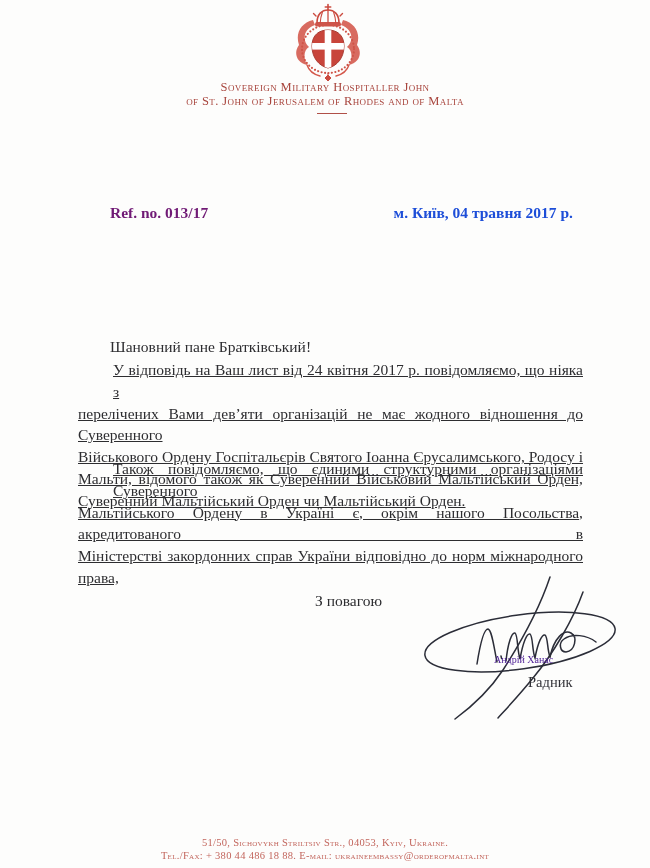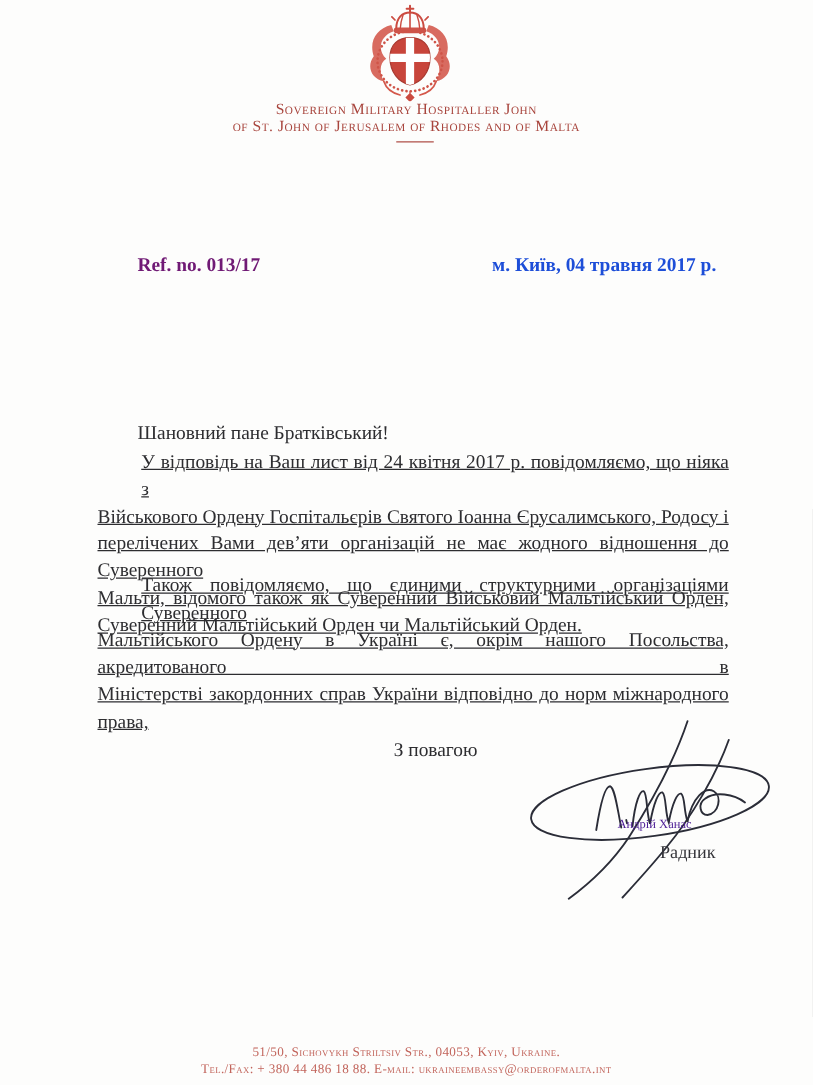--- a/index.html
+++ b/index.html
@@ -128,22 +128,22 @@
   <div class="org-line org-line2">of St. John of Jerusalem of Rhodes and of Malta</div>
   <div class="org-divider"></div>
 
   <div class="meta-ref">Ref. no. 013/17</div>
   <div class="meta-date">м. Київ, 04 травня 2017 р.</div>
 
   <div class="salutation">Шановний пане Братківський!</div>
 
   <div class="para para1">
     <div class="tline first">У відповідь на Ваш лист від 24 квітня 2017 р. повідомляємо, що ніяка з</div>
+    <div class="tline">перелічених Вами дев’яти організацій не має жодного відношення до Суверенного</div>
     <div class="tline">Військового Ордену Госпітальєрів Святого Іоанна Єрусалимського, Родосу і</div>
-    <div class="tline">перелічених Вами дев’яти організацій не має жодного відношення до Суверенного</div>
     <div class="tline">Мальти, відомого також як Суверенний Військовий Мальтійський Орден,</div>
     <div class="tline last">Суверенний Мальтійський Орден чи Мальтійський Орден.</div>
   </div>
 
   <div class="para para2">
     <div class="tline first">Також повідомляємо, що єдиними структурними організаціями Суверенного</div>
     <div class="tline">Мальтійського Ордену в Україні є, окрім нашого Посольства, акредитованого в</div>
     <div class="tline">Міністерстві закордонних справ України відповідно до норм міжнародного права,</div>
   </div>
 

